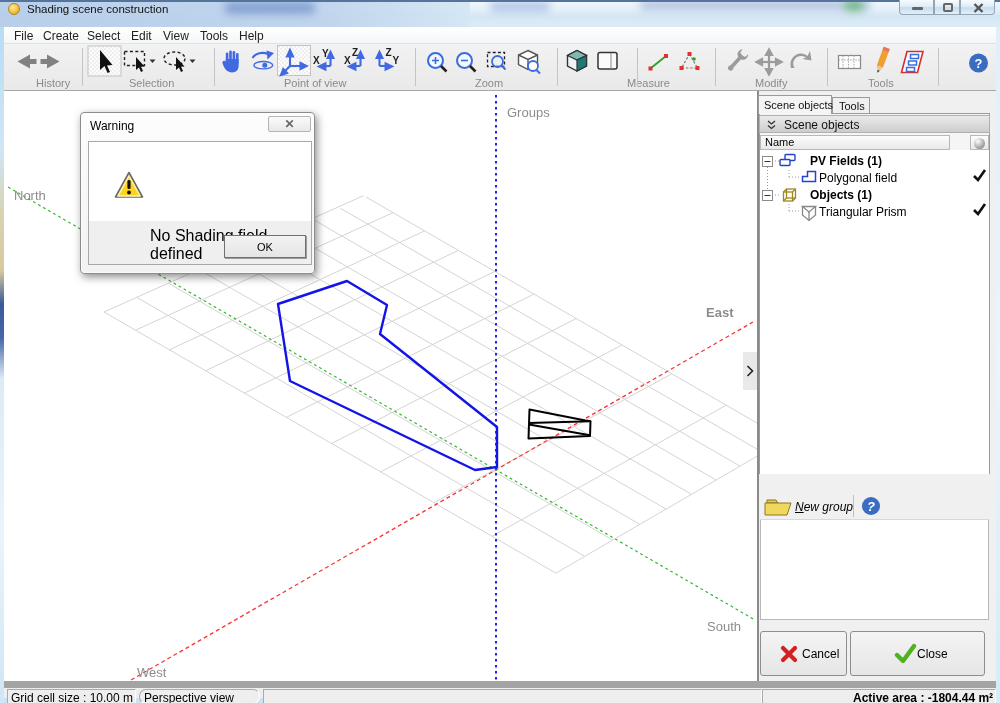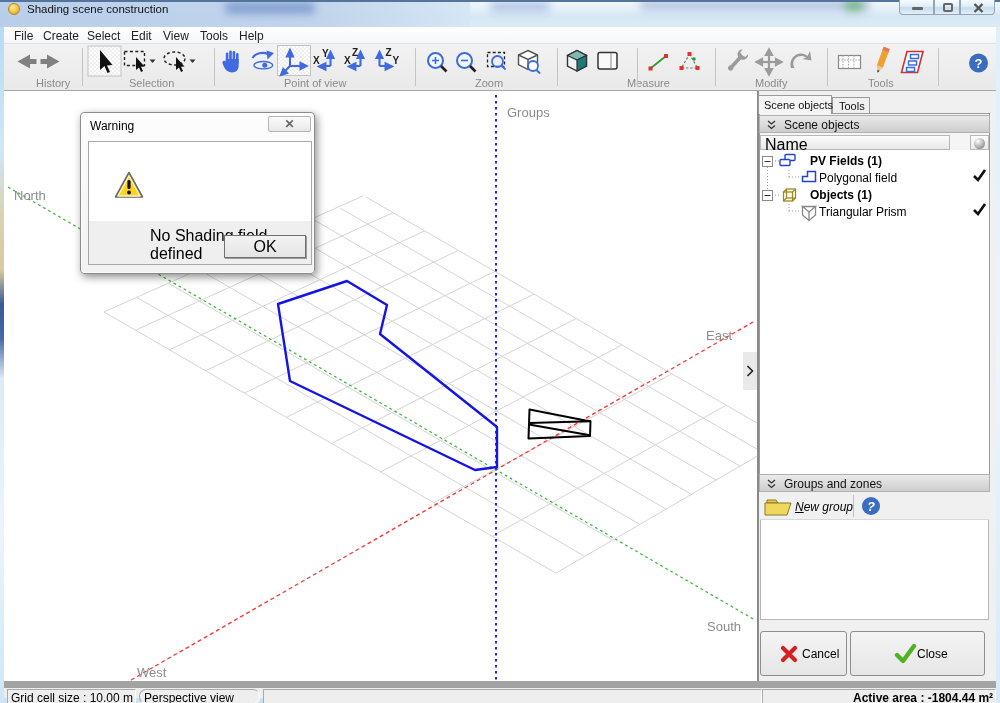--- a/index.html
+++ b/index.html
@@ -280,21 +280,21 @@
 
       <g stroke="#000" stroke-width="2" fill="none" stroke-linejoin="round">
         <path d="M529.5 409.5 L585.5 420.5 L590.5 421.2 L590 436 L528.5 438.5 Z"></path>
         <path d="M529 423 L590.5 421.2"></path>
         <path d="M529 424.5 L590 435.3"></path>
       </g>
     </g>
   </svg>
   <div class="vlabel" style="left:503px;top:14px;">Groups</div>
   <div class="vlabel" style="left:10px;top:97px;">North</div>
-  <div class="vlabel" style="left:702px;top:237px;">East</div>
+  <div class="vlabel" style="left:702px;top:214px;font-weight:bold;">East</div>
   <div class="vlabel" style="left:703px;top:528px;">South</div>
   <div class="vlabel" style="left:133px;top:574px;">West</div>
   <div class="abs" style="left:739px;top:261px;width:14px;height:38px;background:#e9e9e9;">
       <svg width="8" height="12" viewBox="0 0 8 12" style="position:absolute;left:3px;top:13px;">
         <path d="M1.5 1 L6.5 6 L1.5 11" stroke="#222" stroke-width="1.6" fill="none"></path>
       </svg>
     </div>
 </div>
 
 <div class="abs" id="rpanel">
@@ -304,21 +304,21 @@
   <div class="tab" style="left:73px;top:6px;width:38px;height:17px;">
       <span style="position:absolute;left:6px;top:2px;">Tools</span>
     </div>
   <div class="abs" style="left:0;top:22px;width:231px;height:361px;background:#f5f5f5;border:1px solid #9a9a9a;"></div>
   <div class="hdr" style="top:24px;">
       <svg class="chv" viewBox="0 0 9 10">
         <path d="M1 1 L4.5 4 L8 1 M1 5.5 L4.5 8.5 L8 5.5" stroke="#333" stroke-width="1.3" fill="none"></path>
       </svg>
       <span class="t">Scene objects</span>
     </div>
-  <div class="abs" style="left:1px;top:44px;width:190px;height:15px;background:linear-gradient(180deg,#fcfcfc,#e9e9e9);border:1px solid #b8b8b8;font-size:16px;">
+  <div class="abs" style="left:1px;top:44px;width:190px;height:15px;background:linear-gradient(180deg,#fcfcfc,#e9e9e9);border:1px solid #b8b8b8;font-size:11px;">
       <span style="position:absolute;left:4px;top:0px;">Name</span>
     </div>
   <div class="abs" style="left:211px;top:44px;width:19px;height:15px;background:linear-gradient(180deg,#fcfcfc,#e9e9e9);border:1px solid #b8b8b8;">
     <div style="position:absolute;left:3px;top:2px;width:11px;height:11px;border-radius:50%;background:radial-gradient(circle at 35% 30%,#fdfdfd,#9a9a9a 70%,#777);"></div>
   </div>
   <div class="abs" style="left:1px;top:59px;width:229px;height:324px;background:#fff;" id="treebg"></div>
   <svg width="231" height="330" viewBox="0 0 231 330" style="position:absolute;left:0;top:59px;">
 
     <g stroke="#999" stroke-width="1" stroke-dasharray="1 2" fill="none">
       <line x1="8.5" y1="17" x2="8.5" y2="40"></line>
@@ -356,26 +356,20 @@
     </g>
 
     <path d="M215 26 L219 30 L226 20" stroke="#111" stroke-width="2.6" fill="none"></path>
     <path d="M215 60 L219 64 L226 54" stroke="#111" stroke-width="2.6" fill="none"></path>
   </svg>
   <div class="trow" style="top:63px;left:43px;"><b>PV Fields (1)</b></div>
   <div class="trow" style="top:80px;left:60px;">Polygonal field</div>
   <div class="trow" style="top:97px;left:43px;"><b>Objects (1)</b></div>
   <div class="trow" style="top:114px;left:60px;">Triangular Prism</div>
 
-  <div class="hdr" style="top:383px;">
-      <svg class="chv" viewBox="0 0 9 10">
-        <path d="M1 1 L4.5 4 L8 1 M1 5.5 L4.5 8.5 L8 5.5" stroke="#333" stroke-width="1.3" fill="none"></path>
-      </svg>
-      <span class="t">Groups and zones</span>
-    </div>
   <div class="abs" style="left:1px;top:401px;width:229px;height:28px;background:#f0f0f0;border-bottom:1px solid #d8d8d8;font-style:italic;">
     <svg width="36" height="26" viewBox="0 0 36 26" style="position:absolute;left:3px;top:2px;">
       <path d="M4 6 L13 6 L15 9 L4 9 Z" fill="#e8c84a" stroke="#8a7a20"></path>
       <path d="M2 9 L28 9 L24 21 L2 21 Z" fill="#f0d75e" stroke="#8a7a20"></path>
     </svg>
     <span style="position:absolute;left:35px;top:8px;font-size:12px;"><u>N</u>ew group</span>
     <div style="position:absolute;left:93px;top:3px;width:1px;height:22px;background:#c0c0c0;"></div>
     <svg width="22" height="22" viewBox="0 0 22 22" style="position:absolute;left:100px;top:3px;">
       <circle cx="11" cy="11" r="9" fill="#3a6cc0"></circle>
       <text x="11" y="16" font-size="13" font-weight="bold" fill="#fff" text-anchor="middle" font-family="Liberation Sans">?</text>
@@ -415,15 +409,15 @@
   <div style="position:absolute;left:187px;top:3px;width:43px;height:16px;background:linear-gradient(180deg,#fbfbfb,#e8e8e8);border:1px solid #b5b5b5;border-radius:2px;color:#666;font-size:12px;font-weight:bold;text-align:center;line-height:14px;">✕</div>
   <div style="position:absolute;left:7px;top:28px;width:224px;height:124px;background:#fff;border:1px solid #a8a8a8;">
     <div style="position:absolute;left:0;bottom:0;width:222px;height:43px;background:#efefef;"></div>
     <svg width="30" height="28" viewBox="0 0 30 28" style="position:absolute;left:25px;top:29px;">
       <path d="M15 1.5 L28.5 26 L1.5 26 Z" fill="#ffd21e" stroke="#6a6a6a" stroke-width="1.6" stroke-linejoin="round"></path>
       <path d="M15 5 L26 25 L4 25 Z" fill="none" stroke="#f6f2c8" stroke-width="1.4" stroke-linejoin="round"></path>
       <rect x="13.4" y="9" width="3.2" height="9" rx="1.5" fill="#111"></rect>
       <circle cx="15" cy="21.5" r="1.9" fill="#111"></circle>
     </svg>
     <div style="position:absolute;left:61px;top:37px;font-size:16px;color:#000;margin-top:48px;">No Shading field defined</div>
-    <div style="position:absolute;left:135px;top:93px;width:82px;height:23px;background:linear-gradient(180deg,#f3f3f3,#e4e4e4);border:1px solid #707070;box-shadow:1px 1px 0 #9c9c9c;font-size:16px;text-align:center;line-height:22px;">OK</div>
+    <div style="position:absolute;left:135px;top:93px;width:82px;height:23px;background:linear-gradient(180deg,#f3f3f3,#e4e4e4);border:1px solid #707070;box-shadow:1px 1px 0 #9c9c9c;font-size:11px;text-align:center;line-height:22px;">OK</div>
   </div>
 </div>
 
 </body></html>

